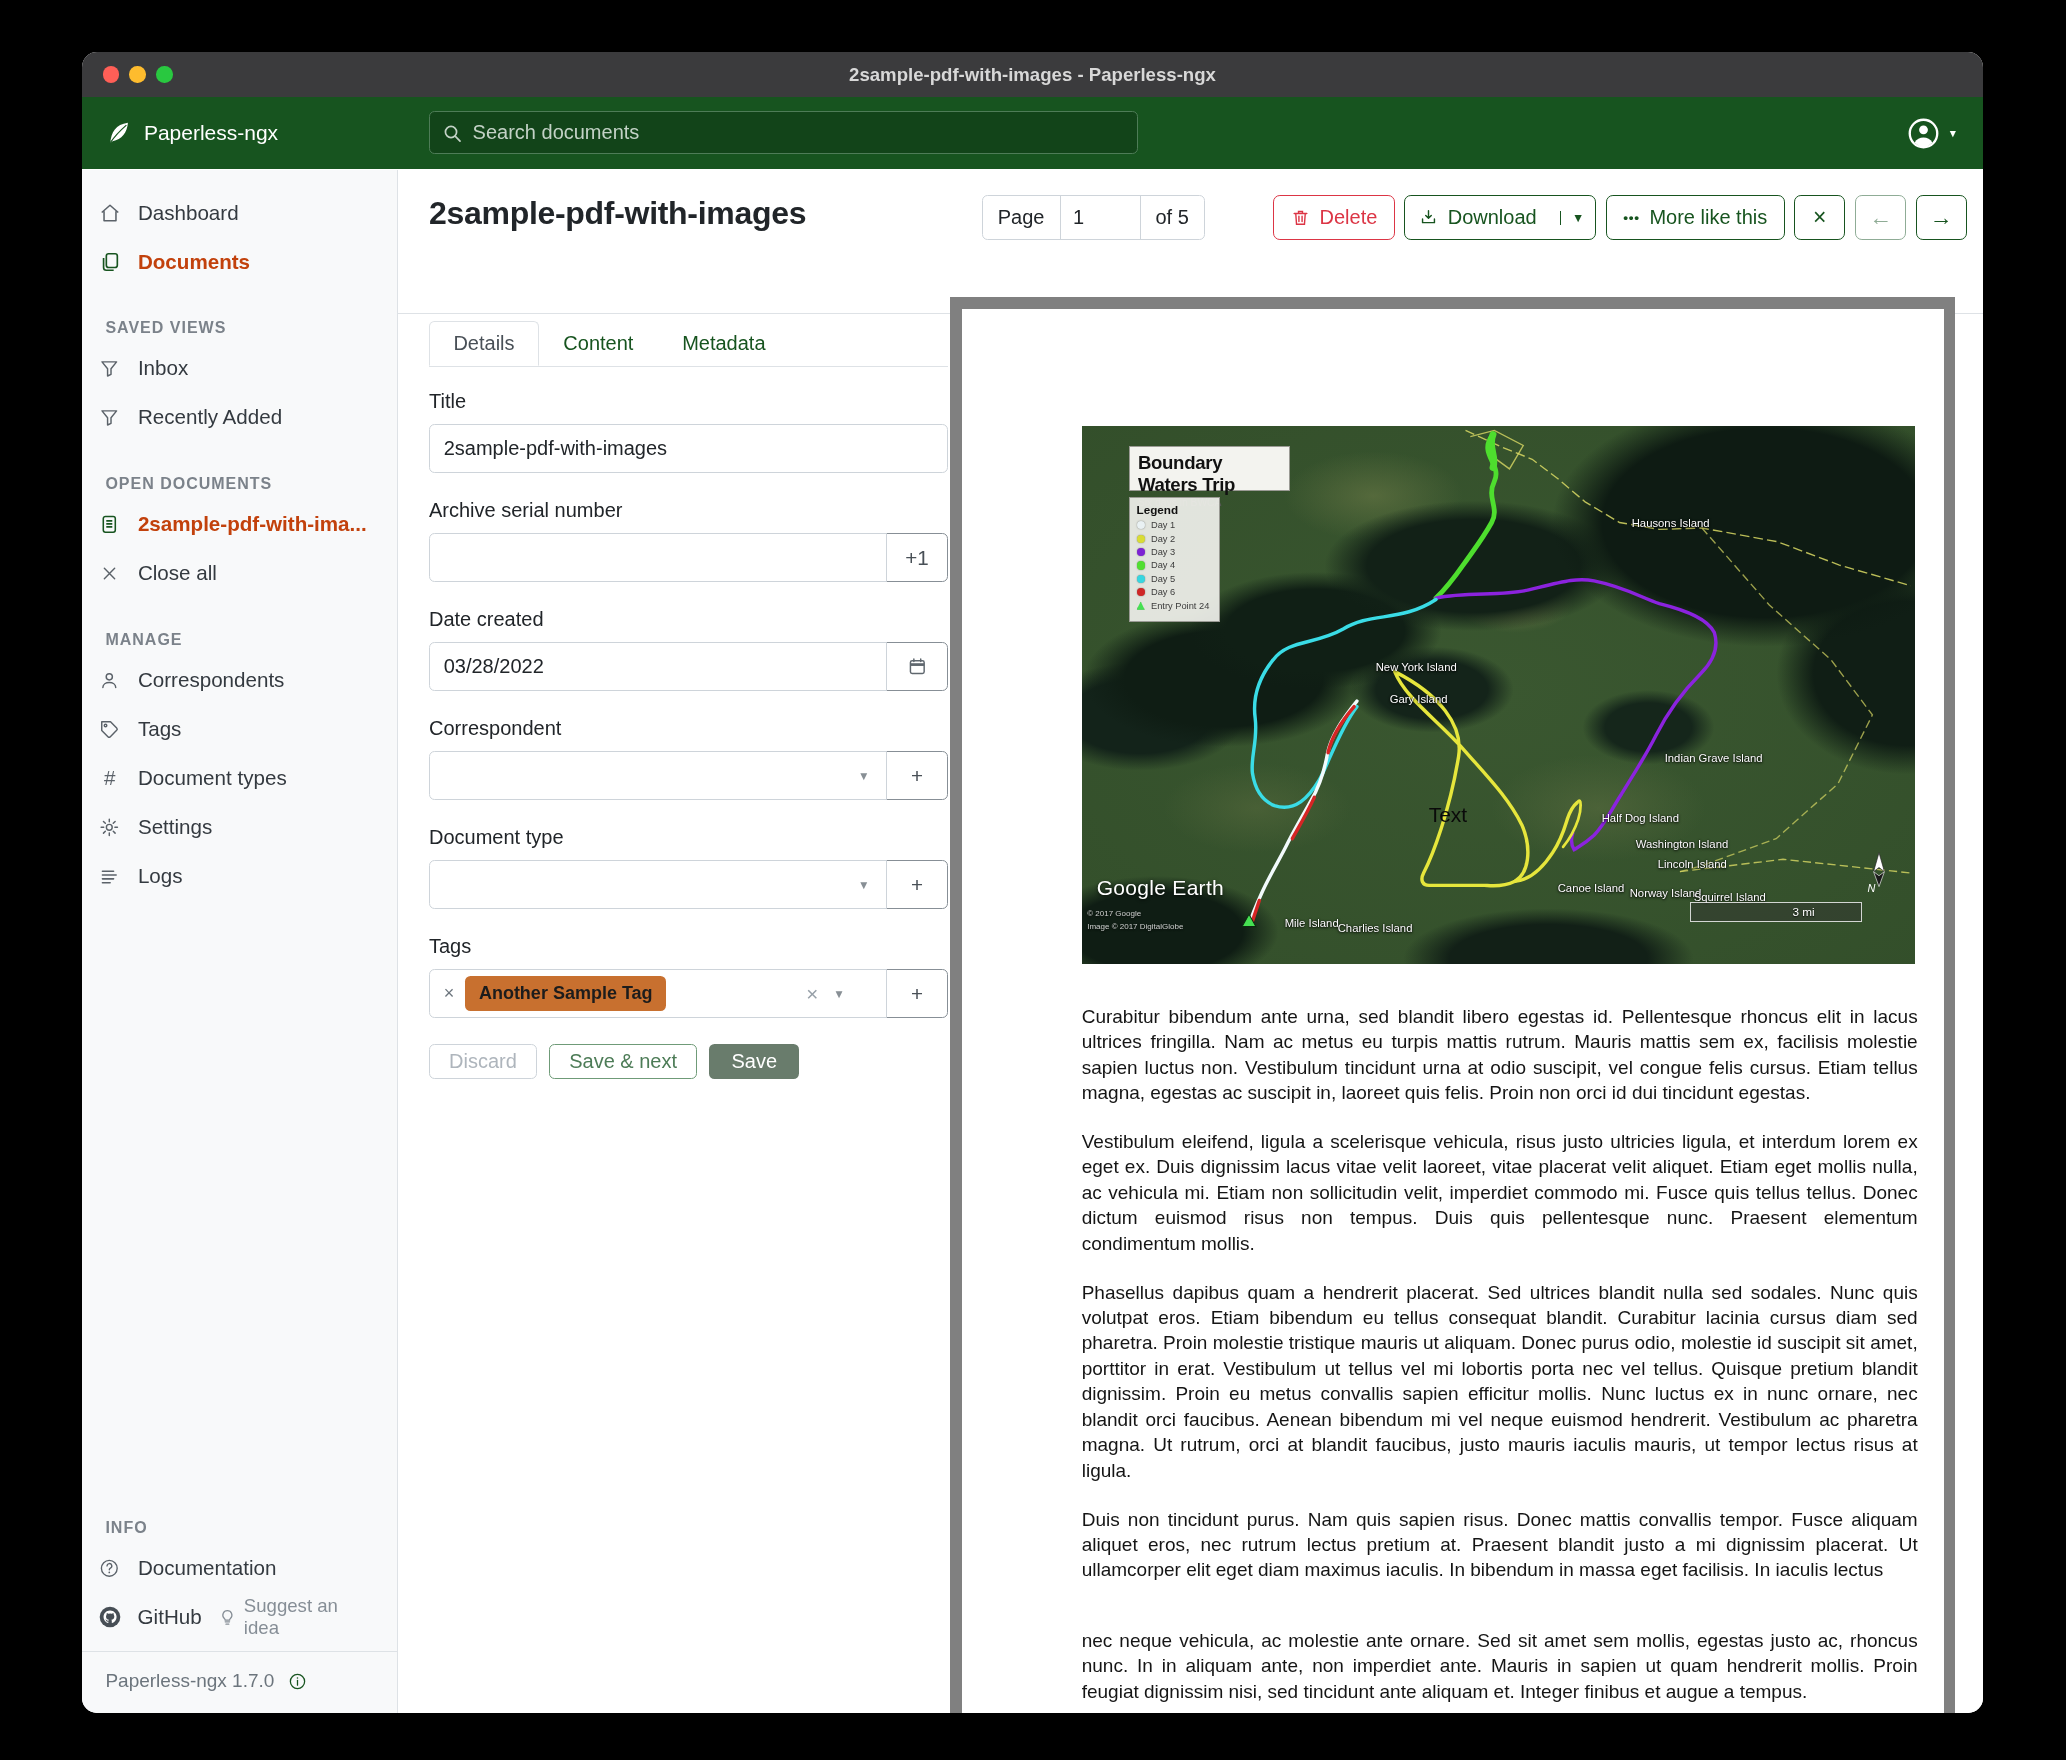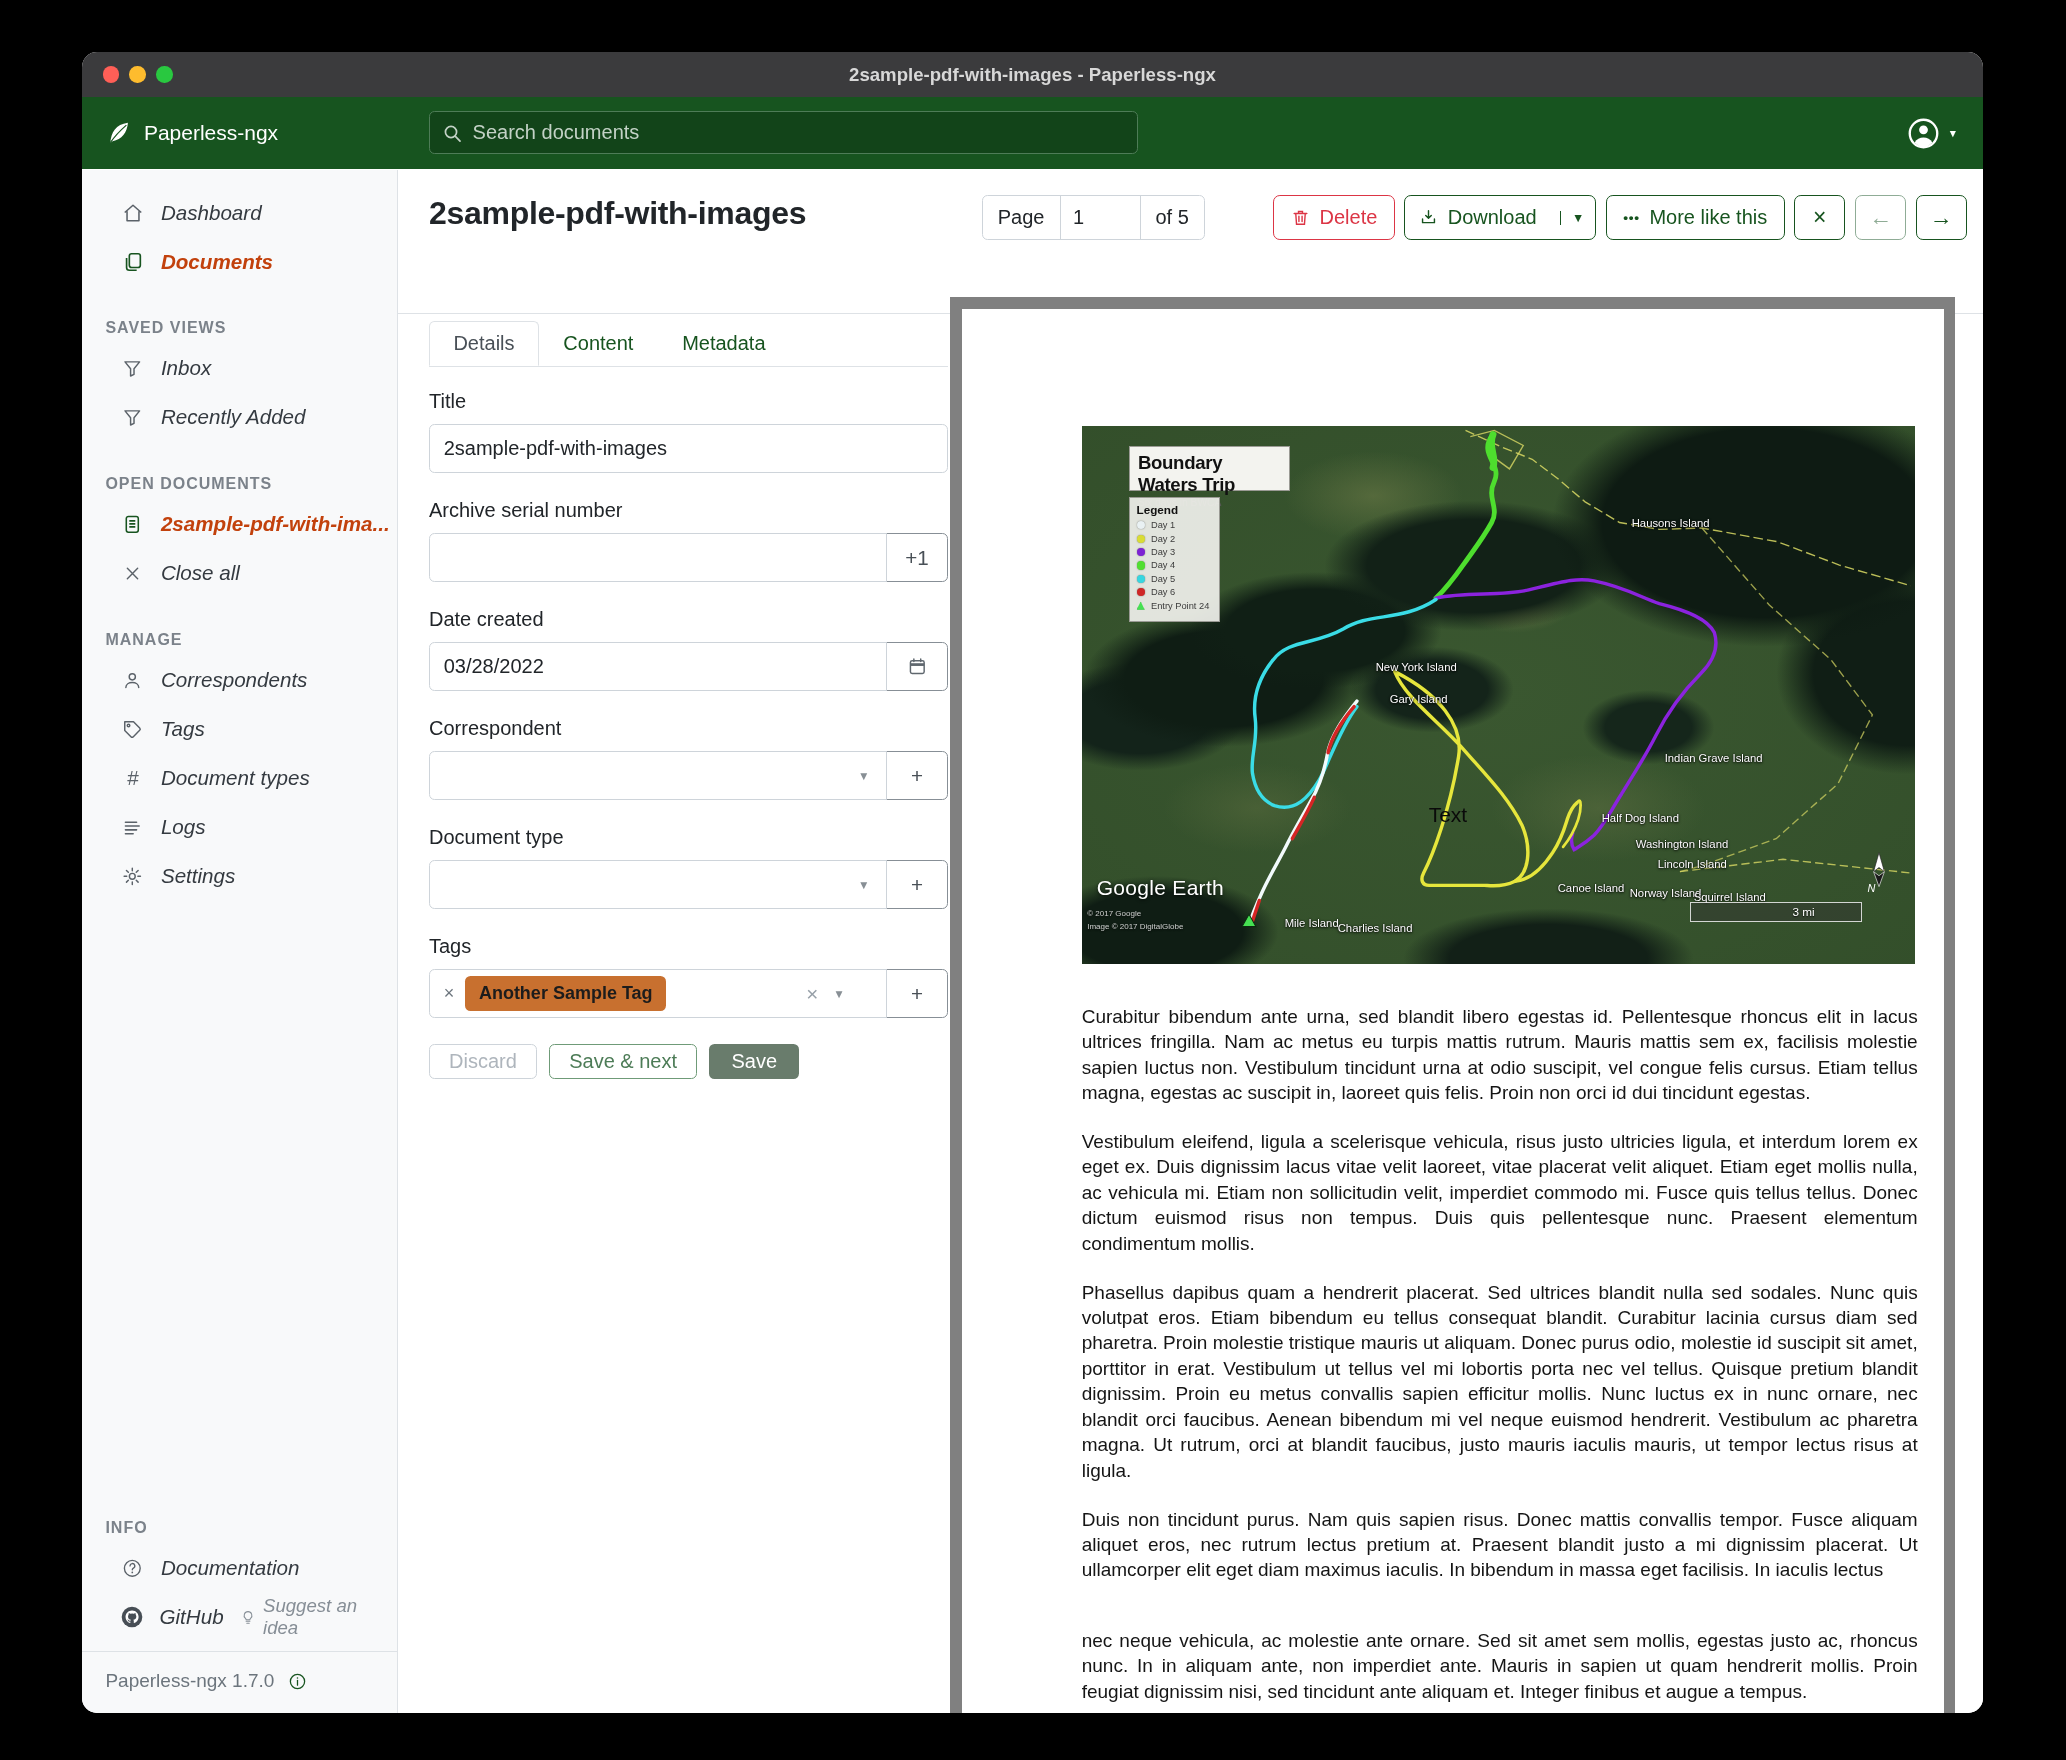--- a/index.html
+++ b/index.html
@@ -25,21 +25,21 @@
   .brand { position:absolute; left:23.4px; top:0; height:72px; display:flex; align-items:center; gap:11px; color:#fff; font-size:21px; }
   .searchbox { position:absolute; left:347px; top:14.4px; width:709px; height:43px; background:rgba(0,0,0,.18);
     border:1px solid #4e7c57; border-radius:5.5px; display:flex; align-items:center; padding:0 12.4px; gap:9.6px; }
   .searchbox input { flex:1; background:transparent; border:none; outline:none; color:#e6efe7; font-size:20px; font-family:inherit; }
   .searchbox input::placeholder { color:#c3d2c6; }
   .userbox { position:absolute; right:25px; top:0; height:72px; display:flex; align-items:center; gap:8.2px; color:#fff; }
 
   
   .sidebar { position:absolute; left:0; top:118px; bottom:0; width:316px; background:#f8f9fa;
     border-right:0.7px solid #dee2e6; display:flex; flex-direction:column; padding-top:18px; }
-  .side-item { display:flex; align-items:center; gap:16.5px; height:49px; padding-left:39px; font-size:20.6px; color:#343a40; cursor:pointer;font-style:italic; }
+  .side-item { display:flex; align-items:center; gap:16.5px; height:49px; padding-left:16px; font-size:20.6px; color:#343a40; cursor:pointer; }
   .side-item .ic { width:23.4px; display:flex; justify-content:center; }
   .side-item.active { color:#c2410c; font-weight:700; }
   .side-head { font-size:16px; letter-spacing:1px; color:#7b828a; padding-left:23.4px; margin-top:33px; margin-bottom:6.9px; font-weight:600;}
   .side-bottom { margin-top:auto; }
   .gh-row { display:flex; align-items:center; }
   .suggest { margin-left:auto; padding-right:20.6px; display:flex; align-items:center; gap:6.9px; color:#868e96; font-size:18.6px; }
   .version-row { border-top:0.7px solid #dee2e6; margin-top:9.6px; padding:18px 23.4px 20.6px; display:flex; align-items:center; gap:13.7px;
     color:#6c757d; font-size:19px; }
   .hash-glyph { font-size:20.6px; color:#5b6269; font-weight:400; }
 
@@ -250,34 +250,34 @@
             </svg>
         </span>
         <span>Tags</span>
       </div>
       <div class="side-item">
         <span class="ic hash-glyph">#</span>
         <span>Document types</span>
       </div>
       <div class="side-item">
         <span class="ic">
-          <svg width="20.6" height="20.6" viewBox="0 0 24 24" fill="none" stroke="#5b6269" stroke-width="1.8" stroke-linecap="round">
-              <path d="M4 6 h13 M4 10.5 h16 M4 15 h13 M4 19.5 h9"></path>
-            </svg>
-        </span>
-        <span>Logs</span>
-      </div>
-      <div class="side-item">
-        <span class="ic">
           <svg width="20.6" height="20.6" viewBox="0 0 24 24" fill="none" stroke="#5b6269" stroke-width="1.7" stroke-linecap="round">
               <circle cx="12" cy="12" r="3.4"></circle>
               <path d="M12 2.5 v3 M12 18.5 v3 M2.5 12 h3 M18.5 12 h3 M5.2 5.2 l2.2 2.2 M16.6 16.6 l2.2 2.2 M18.8 5.2 l-2.2 2.2 M7.4 16.6 l-2.2 2.2"></path>
             </svg>
         </span>
         <span>Settings</span>
+      </div>
+      <div class="side-item">
+        <span class="ic">
+          <svg width="20.6" height="20.6" viewBox="0 0 24 24" fill="none" stroke="#5b6269" stroke-width="1.8" stroke-linecap="round">
+              <path d="M4 6 h13 M4 10.5 h16 M4 15 h13 M4 19.5 h9"></path>
+            </svg>
+        </span>
+        <span>Logs</span>
       </div>
 
       <div class="side-bottom">
         <div class="side-head">INFO</div>
         <div class="side-item">
           <span class="ic">
             <svg width="20.6" height="20.6" viewBox="0 0 24 24" fill="none" stroke="#5b6269" stroke-width="1.6" stroke-linecap="round">
                 <circle cx="12" cy="12" r="9.2"></circle>
                 <path d="M9.3 9.2 a2.8 2.8 0 1 1 4 2.6 c-.9.5-1.3 1-1.3 1.9"></path>
                 <circle cx="12" cy="16.8" r="1" fill="#5b6269" stroke="none"></circle>

